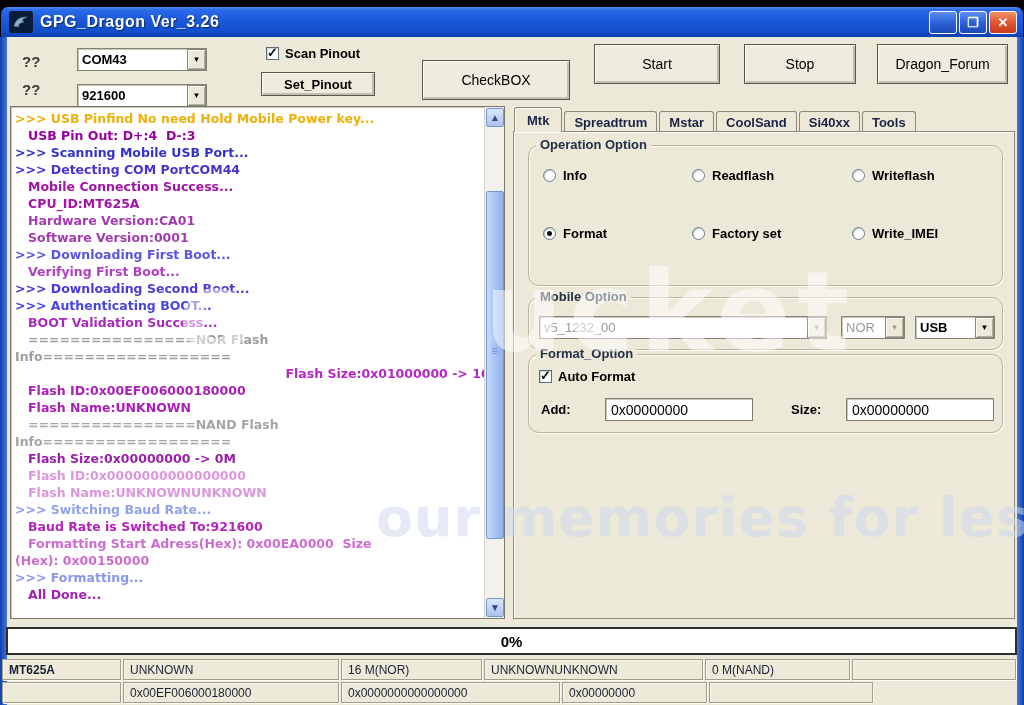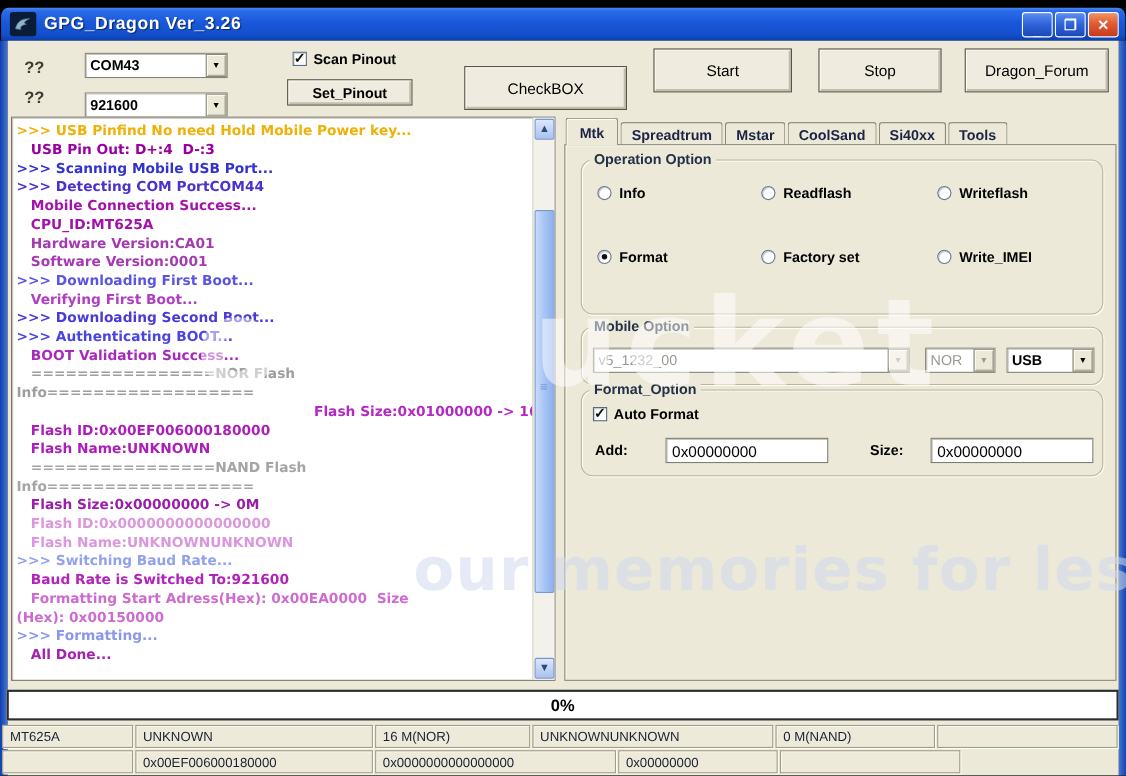--- a/index.html
+++ b/index.html
@@ -121,21 +121,21 @@
     font-size:15px; font-weight:bold; color:#000; }
 
   .status-table { position:absolute; left:2px; top:659px; width:1020px; }
   .st-row { position:absolute; left:0; height:21px; display:flex; gap:2px; }
   .st-row.r0 { top:0; }
   .st-row.r1 { top:23px; }
   .st-cell { height:21px; background:#EDEAD9; border:1px solid #a19e8c;
     box-shadow:1px 1px 0 #fffef2, inset 1px 1px 0 #f8f6ea;
     font-size:12px; color:#1b2133; display:flex; align-items:center; padding-left:6px;
     white-space:nowrap; overflow:hidden; }
-  .st-cell.c0{ width:119px; } .st-cell.c1{ width:216px; } .st-cell.c2{ width:141px; }
+  .st-cell.c0{ width:119px;font-weight:bold; } .st-cell.c1{ width:216px; } .st-cell.c2{ width:141px; }
   .st-cell.c3{ width:219px; } .st-cell.c4{ width:145px; } .st-cell.c5{ width:164px; }
 
   
   .wm { position:absolute; z-index:50; pointer-events:none; font-family:"DejaVu Sans", sans-serif;
     white-space:nowrap; }
   .wm1 { left:178px; top:248px; font-size:110px; font-weight:bold; letter-spacing:6px;
     color:rgba(255,255,255,0.5); }
   .wm2 { left:376px; top:486px; font-size:54px; font-weight:bold; letter-spacing:1px;
     color:rgba(208,216,238,0.55); }
 </style>

